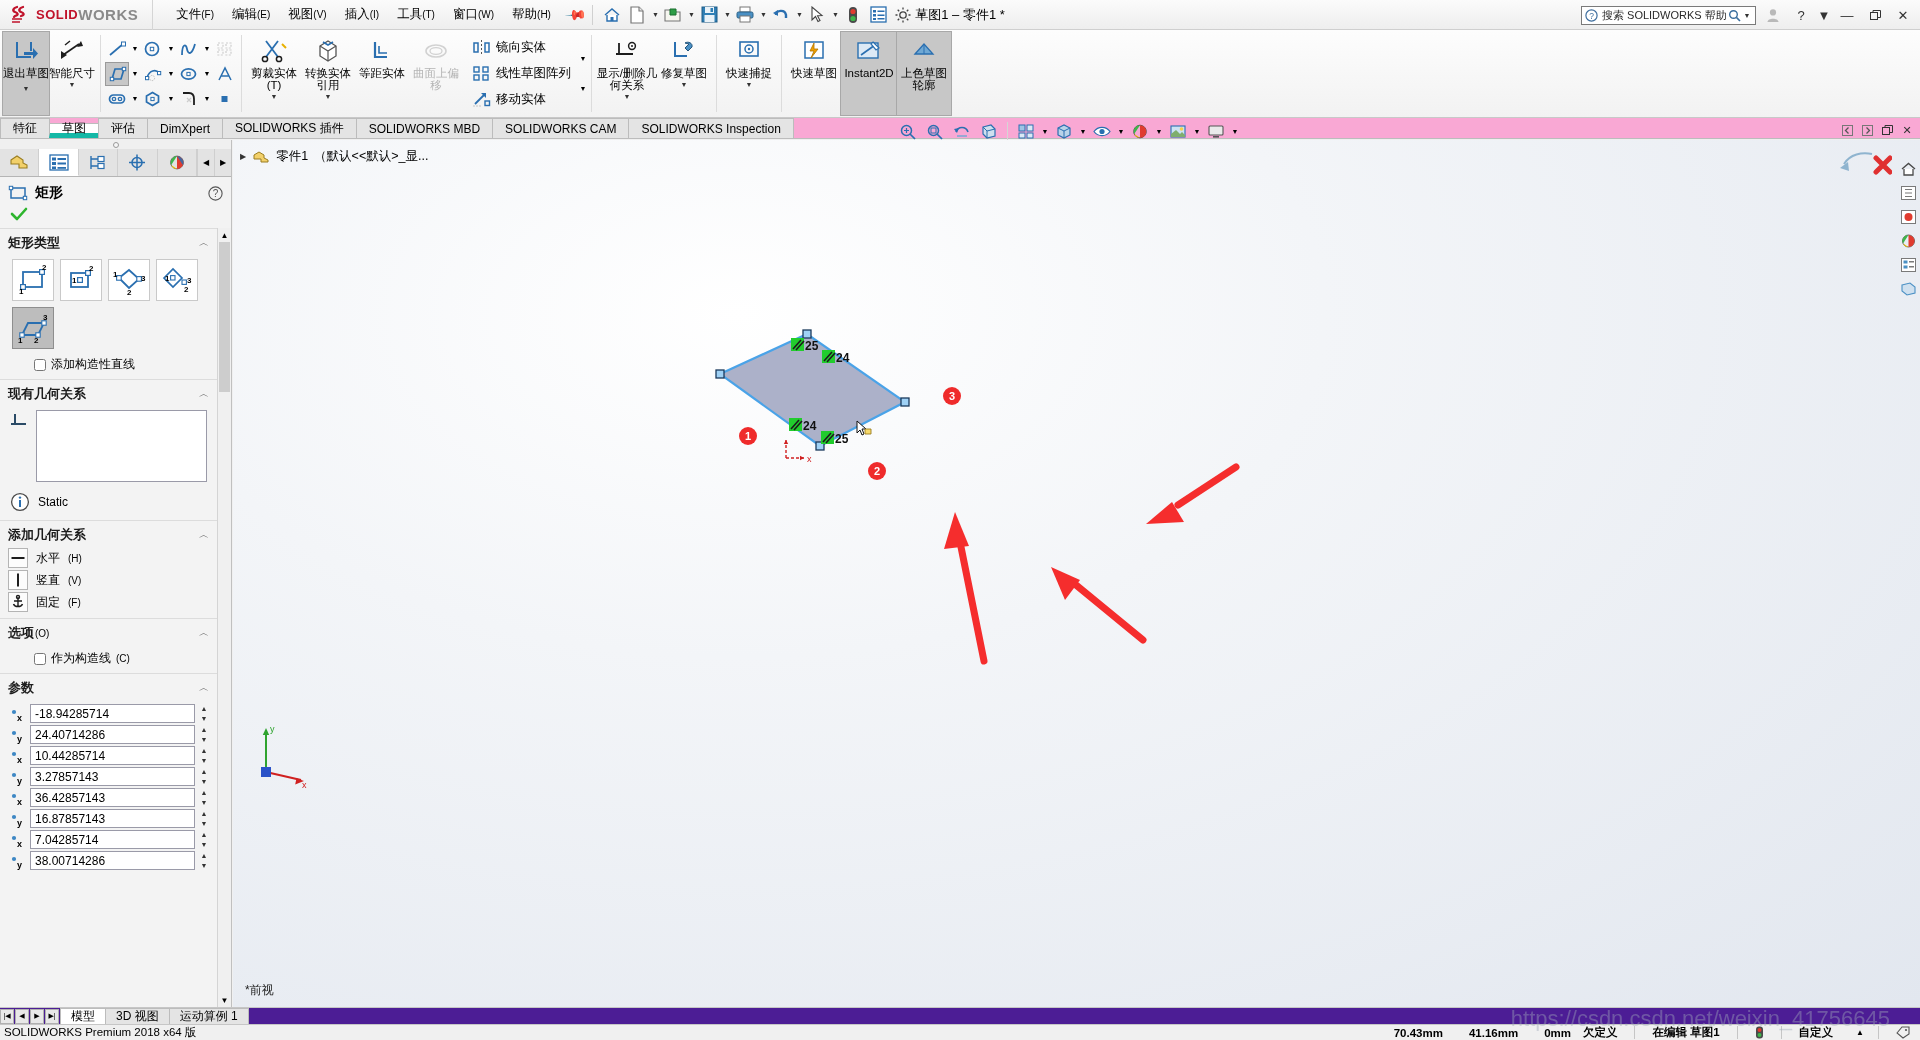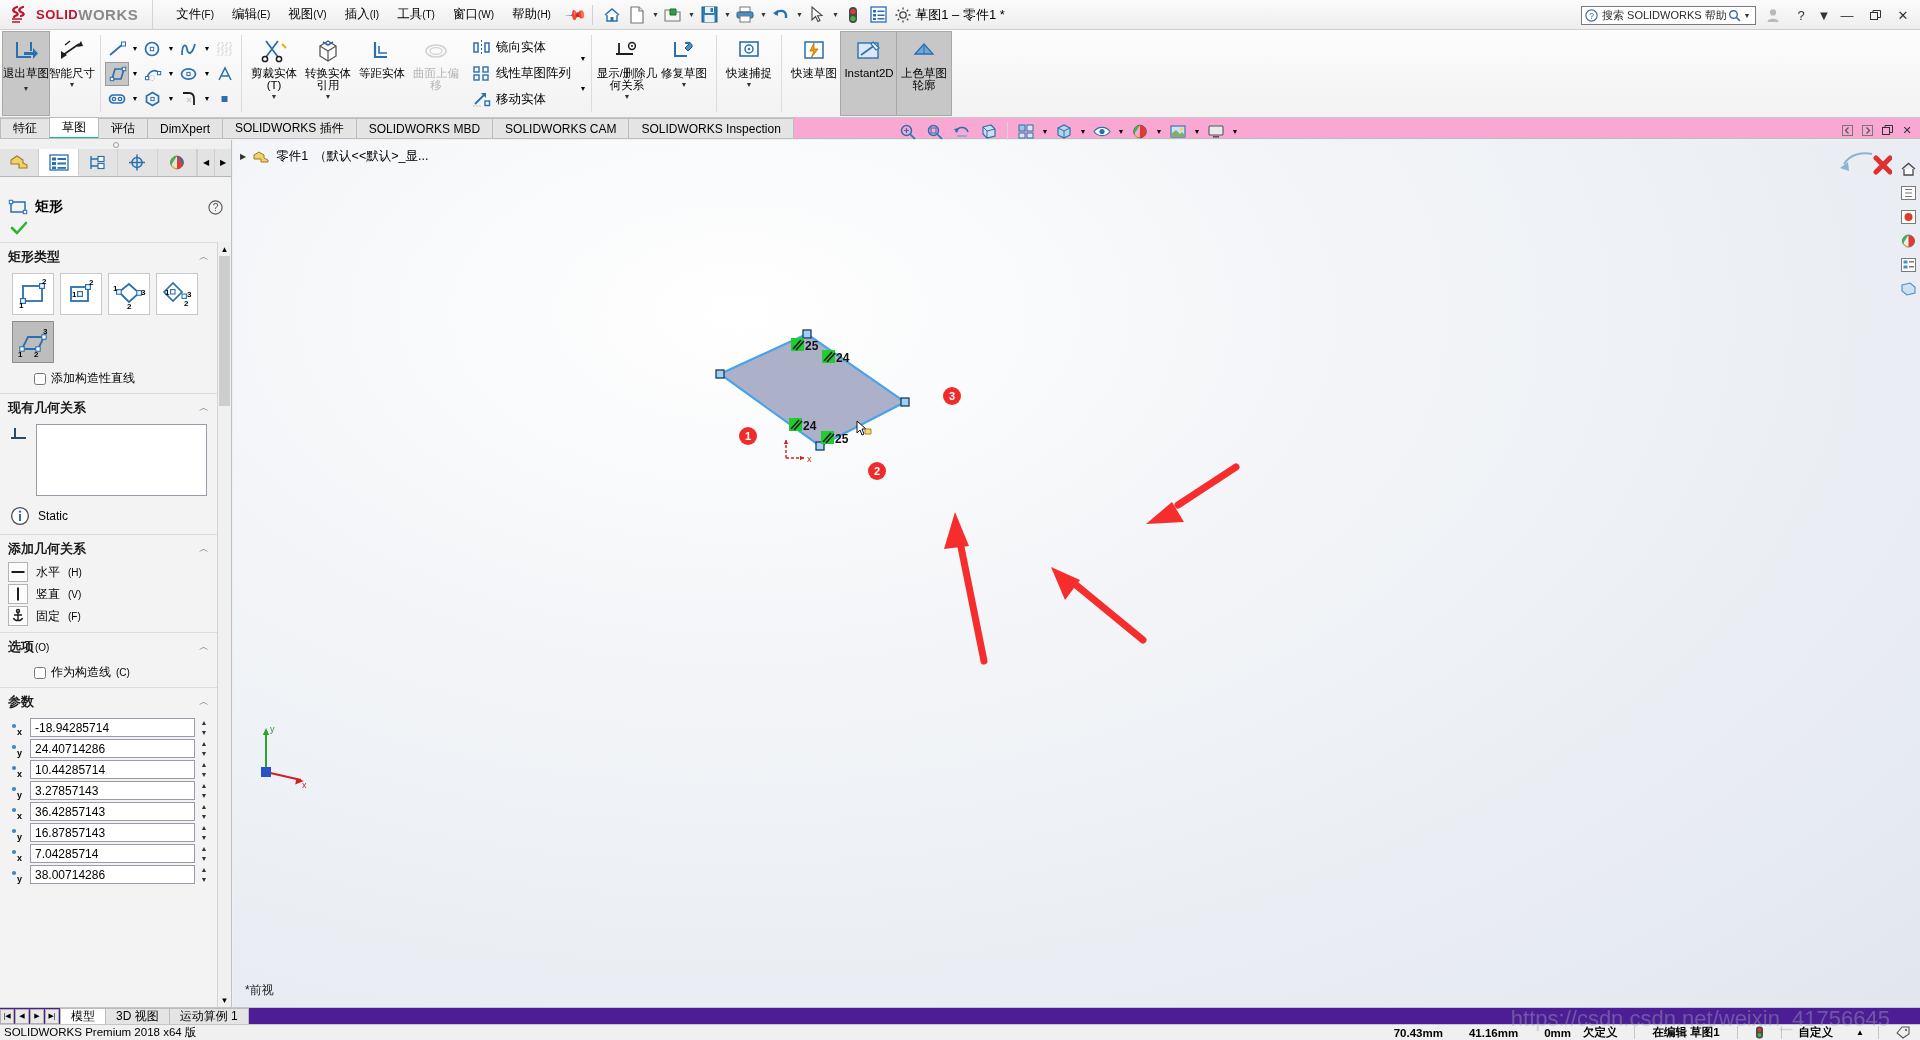--- a/index.html
+++ b/index.html
@@ -69,21 +69,21 @@
   
   .cmdtabs {
     position:absolute; left:0; top:118px; width:1920px; height:21px;
     background:#f9a8d4; display:flex; align-items:flex-end;
     border-bottom:1px solid #bcbcbc;
   }
   .ctab {
     height:20px; padding:0 12px; display:flex; align-items:center; font-size:12px;
     border:1px solid #bcbcbc; border-bottom:none; background:#e4e4e4; margin-right:-1px; cursor:default;
   }
-  .ctab.active { background:#fff; height:21px; border-bottom:1px solid #14b8a6; }
+  .ctab.active { background:#fff; height:15px; border-bottom:5px solid #14b8a6; }
 
   
   .viewtb {
     position:absolute; left:895px; top:120px; height:22px;
     display:flex; align-items:center; gap:1px;
   }
   .vbtn { width:26px; height:22px; display:flex; align-items:center; justify-content:center; cursor:default;}
   .vcaret { font-size:7px; width:10px; display:flex; align-items:center; justify-content:center; cursor:default;}
   .vsep { width:1px; height:18px; background:#d5d5d5; margin:0 4px;}
 
@@ -98,21 +98,21 @@
     background:#f3f3f3; border-right:1px solid #c0c0c0;
     display:flex; flex-direction:column;
   }
   .lp-handle { height:9px; display:flex; align-items:center; justify-content:center; background:#f0f0f0;}
   .lp-handle .dot { width:6px; height:6px; border:1px solid #9a9a9a; border-radius:50%; background:#f7f7f7;}
   .lp-tabs { display:flex; align-items:stretch; height:28px; background:#e3e3e3; border-bottom:1px solid #b5b5b5;}
   .lp-tab { width:44px; display:flex; align-items:center; justify-content:center; border-right:1px solid #cfcfcf; cursor:default;}
   .lp-tab.active { background:#fff; border-bottom:1px solid #fff; }
   .lp-arrows { margin-left:auto; display:flex;}
   .lp-arrows div { width:17px; display:flex; align-items:center; justify-content:center; font-size:8px; border-left:1px solid #cfcfcf; cursor:default;}
-  .pm-title { display:flex; align-items:center; gap:7px; padding:21px 8px 3px 8px; }
+  .pm-title { display:flex; align-items:center; gap:7px; padding:7px 8px 3px 8px; }
   .pm-title .t { font-size:14px; font-weight:bold; }
   .pm-help { margin-left:auto; }
   .pm-ok { padding:2px 10px 6px 10px; }
   .pm-body { flex:1; overflow:hidden; position:relative; }
   .pm-scroll { position:absolute; right:0; top:0; bottom:0; width:14px; background:#f0f0f0; border-left:1px solid #d4d4d4;}
   .pm-scroll .thumb { position:absolute; left:1px; width:11px; top:14px; height:150px; background:#cdcdcd; }
   .pm-scroll .ar { position:absolute; left:0; width:13px; height:14px; display:flex; align-items:center; justify-content:center; font-size:8px;}
   .pm-content { position:absolute; left:0; top:0; right:14px; bottom:0; overflow:hidden;}
   .sect-head { display:flex; align-items:center; padding:5px 8px 3px 8px; border-top:1px solid #dcdcdc;}
   .sect-head .st { font-size:13px; font-weight:bold; color:#1c1c1c;}

